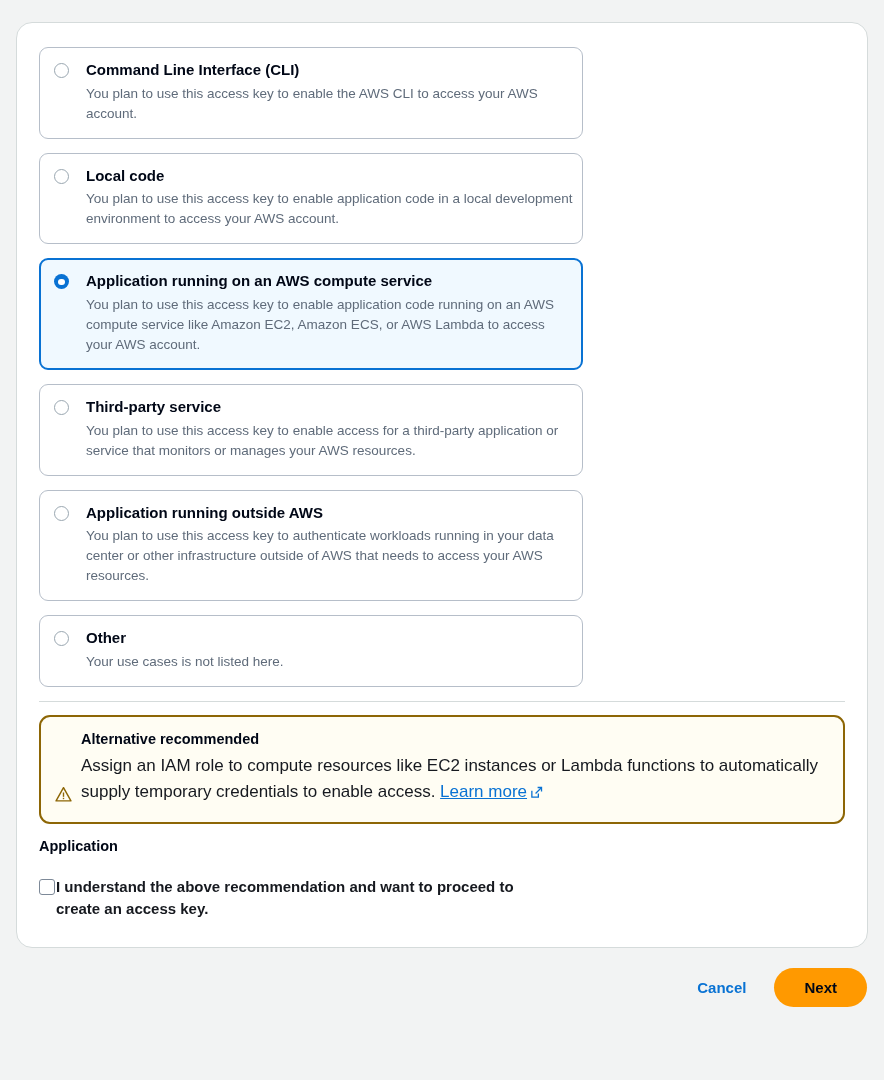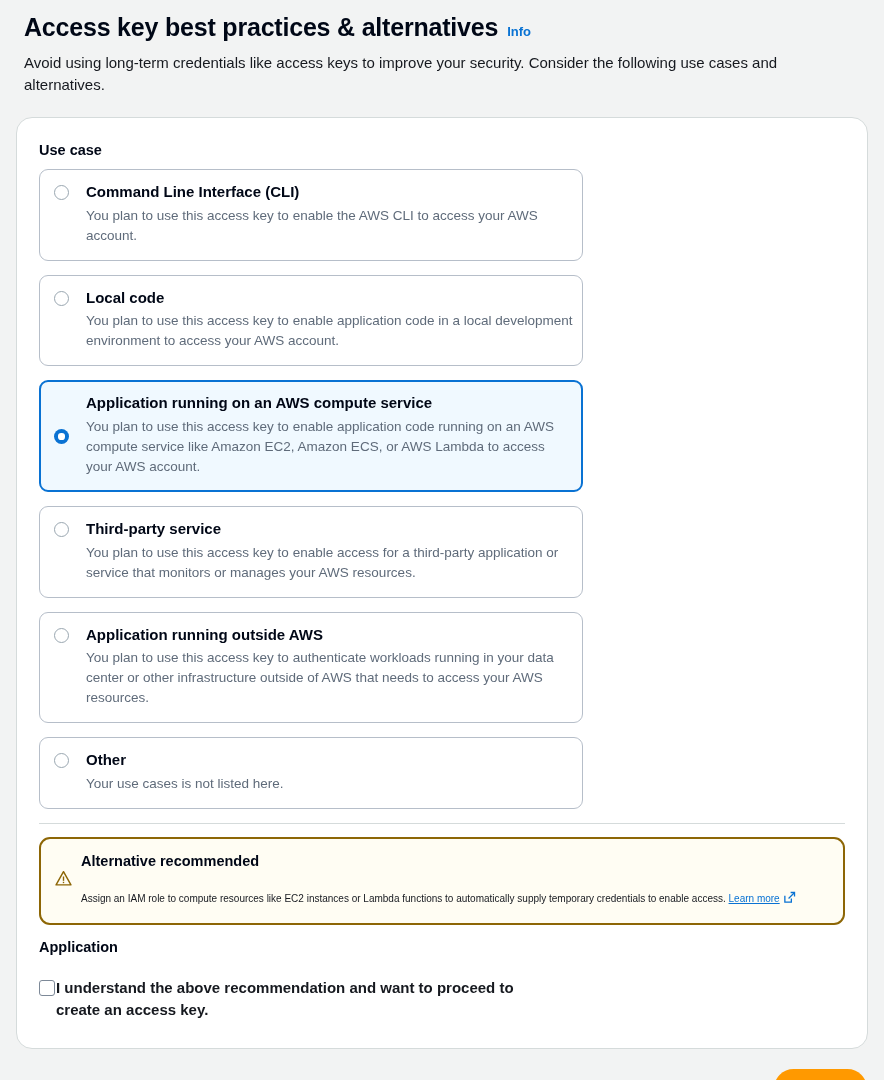--- a/index.html
+++ b/index.html
@@ -82,21 +82,20 @@
     cursor: pointer;
     display: flex;
     align-items: flex-start;
     gap: 0;
   }
 
   .option-card.selected {
     border: 2px solid #0972d3;
     background: #f0f9ff;
     padding: 12px 13px 13px 13px;
-    align-items: center;
   }
 
   .radio-wrap {
     width: 32px;
     flex: 0 0 32px;
     padding-top: 2px;
     display: flex;
     justify-content: flex-start;
   }
 
@@ -147,40 +146,40 @@
   }
 
   
   .alert {
     border: 2px solid #8d6605;
     border-radius: 11px;
     background: #fffdf3;
     padding: 13px 16px 15px 14px;
     display: flex;
     gap: 9px;
-    align-items: center;
+    align-items: flex-end;
   }
 
   .alert-icon {
     flex: 0 0 auto;
     margin-top: 2px;
   }
 
   .alert-body { flex: 1 1 auto; }
 
   .alert-title {
     font-size: 14.5px;
     font-weight: bold;
     color: #000716;
     line-height: 1.3;
   }
 
   .alert-text {
-    margin-top: 20px;
-    font-size: 10px;
+    margin-top: 4px;
+    font-size: 17px;
     line-height: 1.52;
     color: #16191f;
   }
 
   .learn-more {
     color: #0972d3;
     text-decoration: underline;
     cursor: pointer;
     white-space: nowrap;
   }
@@ -256,31 +255,23 @@
     padding: 11px 30px;
     cursor: pointer;
     font-family: inherit;
   }
 </style>
 </head>
 <body>
 
 <div class="page">
 
-  <div class="page-header">
-    <div class="title-row">
-      <h1 class="page-title">Access key best practices &amp; alternatives</h1>
-      <a class="info-link">Info</a>
-    </div>
-    <p class="page-desc">Avoid using long-term credentials like access keys to improve your security. Consider the following use cases and alternatives.</p>
-  </div>
 
   <div class="container-card">
 
-    <div class="section-label">Use case</div>
 
     <div class="options">
 
       <div class="option-card">
         <div class="radio-wrap">
           <span class="radio"></span>
         </div>
         <div class="option-body">
           <div class="option-title">Command Line Interface (CLI)</div>
           <div class="option-desc">You plan to use this access key to enable the AWS CLI to access your AWS account.</div>

